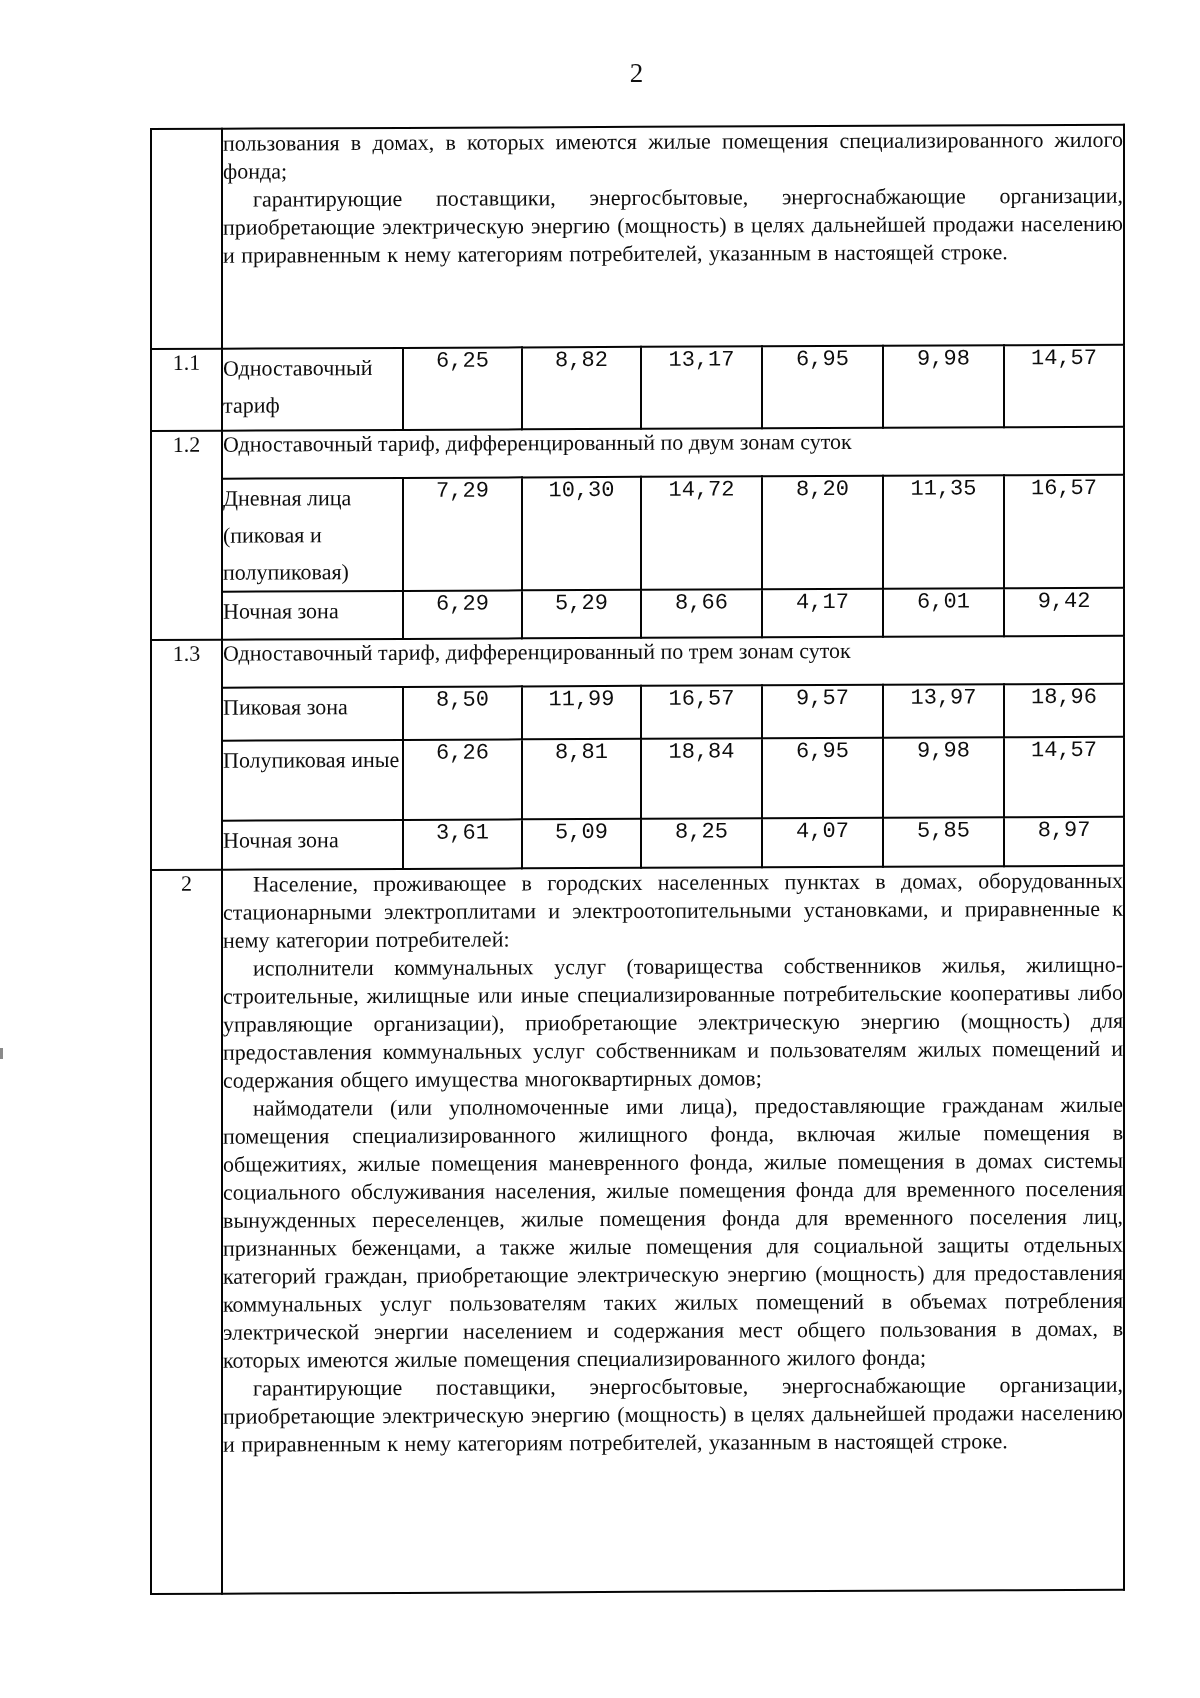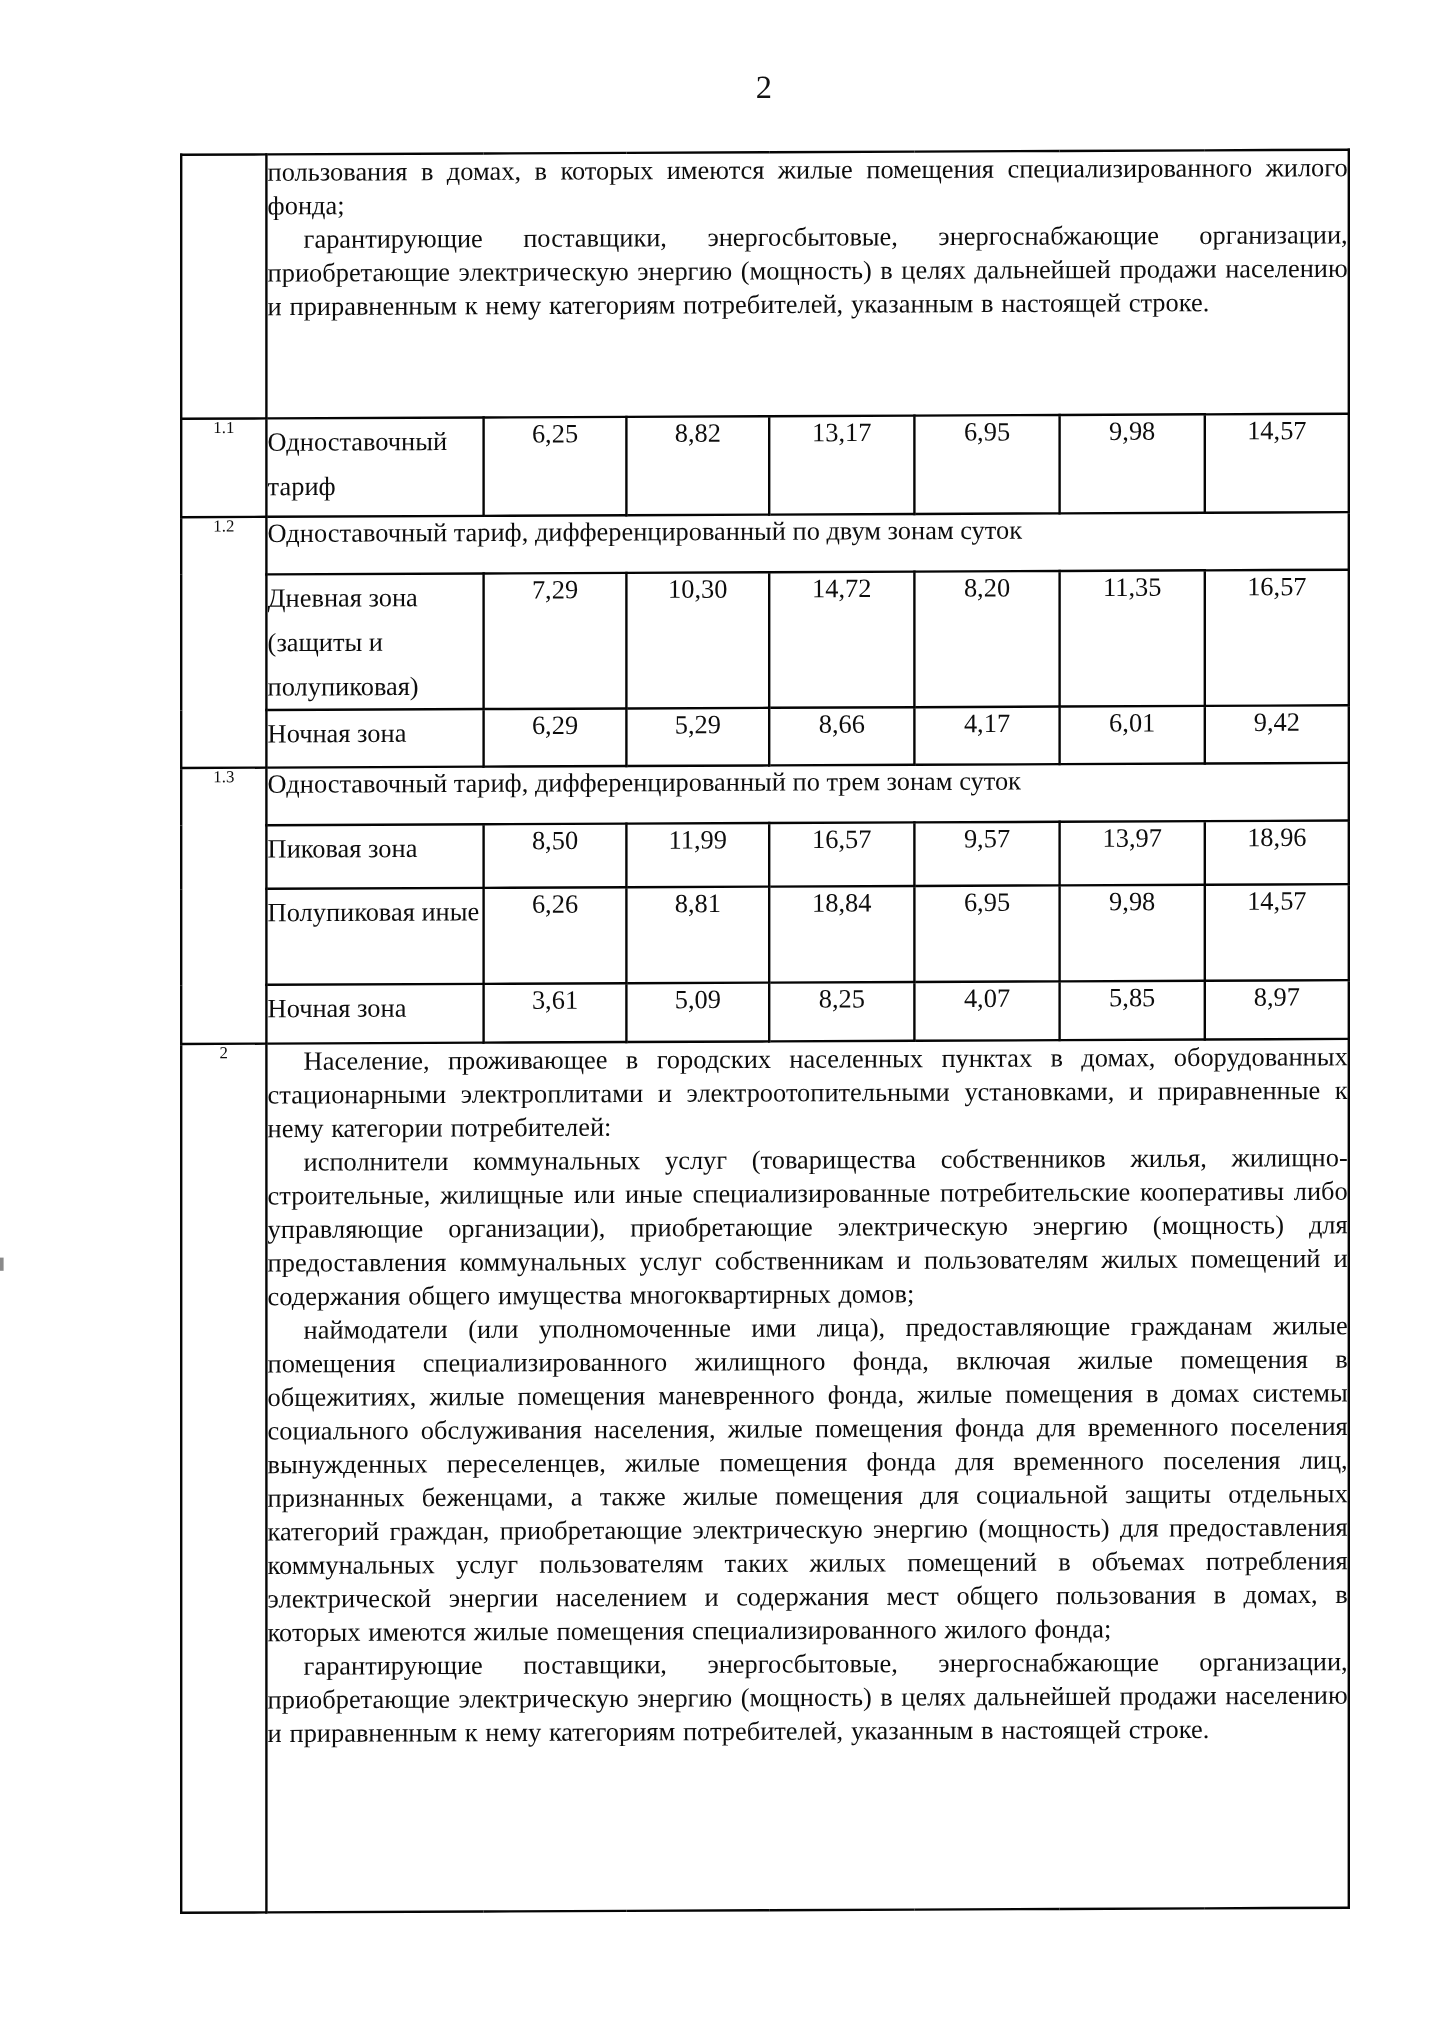--- a/index.html
+++ b/index.html
@@ -40,21 +40,21 @@
   }
   table.tariff td {
     border: 2px solid #050505;
     padding: 0;
     overflow: hidden;
     vertical-align: top;
   }
   td.num {
     text-align: center;
     vertical-align: middle;
-    font-size: 14px;
+    font-size: 22px;
     font-family: Liberation Serif, serif;
   }
   td.txt {
     padding: 14px 12px 0 12px;
     line-height: 28px;
   }
   td.txt p {
     margin: 0;
     text-align: justify;
     text-indent: 30px;
@@ -66,20 +66,21 @@
     line-height: 37px;
   }
   td.sechead {
     padding: 10px 6px 0 10px;
     line-height: 26px;
   }
   td.val {
     text-align: center;
     padding-top: 9px;
     line-height: 26px;
+    font-family: Liberation Mono, monospace;
   }
   tr.h-cont  { height: 220px; }
   tr.h-11    { height: 82px; }
   tr.h-sec   { height: 48px; }
   tr.h-day   { height: 107px; }
   tr.h-night { height: 48px; }
   tr.h-peak  { height: 53px; }
   tr.h-half  { height: 80px; }
   tr.h-night3{ height: 49px; }
   tr.h-2     { height: 724px; }
@@ -128,21 +129,21 @@
         <td class="val">6,95</td>
         <td class="val">9,98</td>
         <td class="val">14,57</td>
       </tr>
 
       <tr class="h-sec">
         <td class="num" rowspan="3">1.2</td>
         <td class="sechead" colspan="7">Одноставочный тариф, дифференцированный по двум зонам суток</td>
       </tr>
       <tr class="h-day">
-        <td class="label">Дневная зона (защиты и полупиковая)</td>
+        <td class="label">Дневная лица (пиковая и полупиковая)</td>
         <td class="val">7,29</td>
         <td class="val">10,30</td>
         <td class="val">14,72</td>
         <td class="val">8,20</td>
         <td class="val">11,35</td>
         <td class="val">16,57</td>
       </tr>
       <tr class="h-night">
         <td class="label">Ночная зона</td>
         <td class="val">6,29</td>

